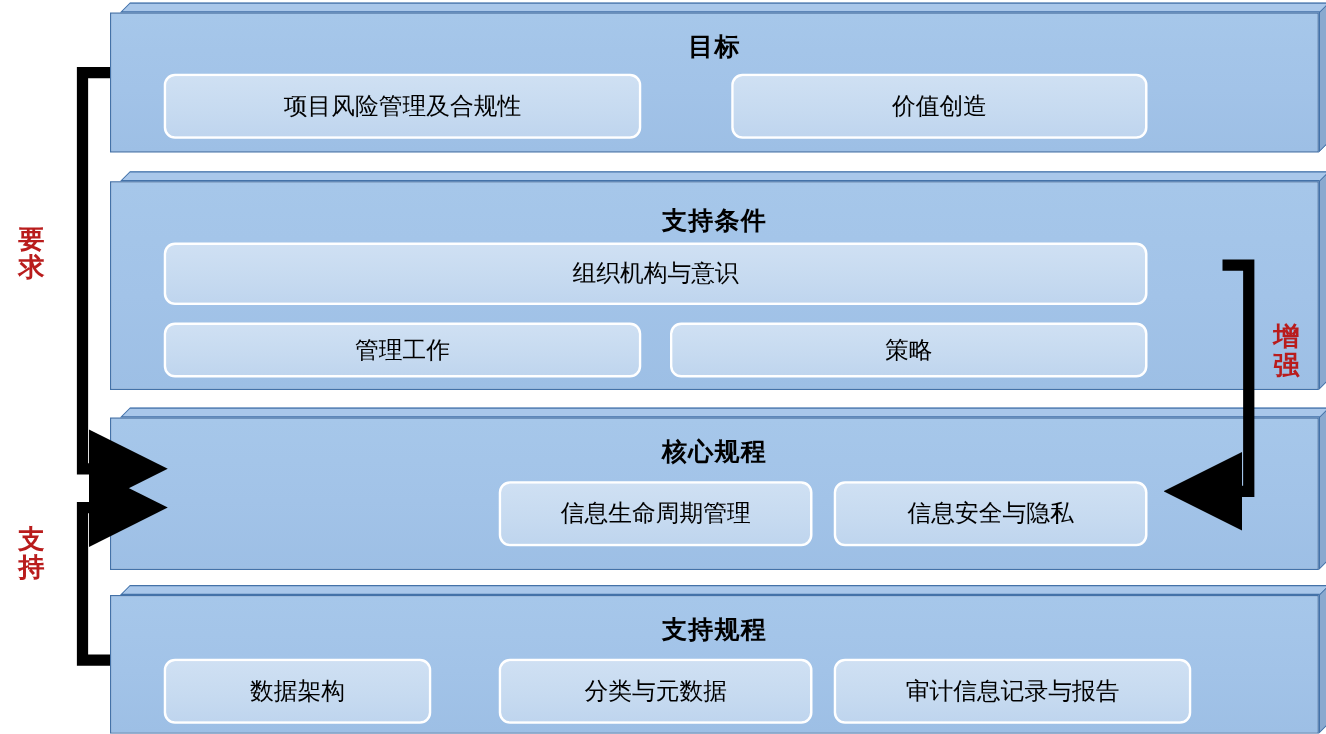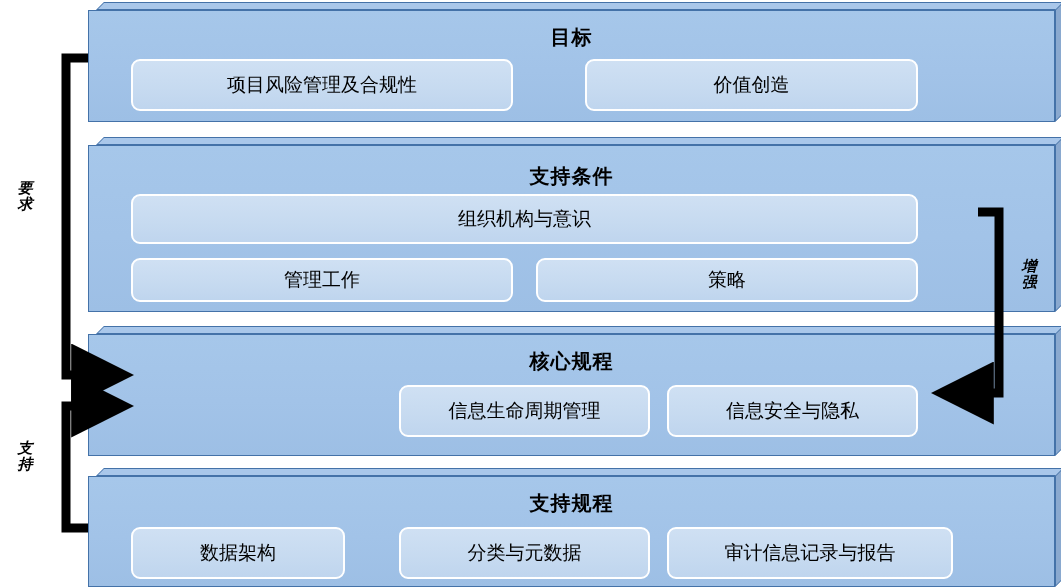--- a/index.html
+++ b/index.html
@@ -82,27 +82,26 @@
     justify-content: center;
     font-size: 19px;
     color: #000000;
     white-space: nowrap;
   }
 
   
   .side-label {
     position: absolute;
     font-weight: bold;
-    font-size: 15px;
-    color: #000000;
+    font-size: 21px;
+    color: #b91c1c;
     width: 26px;
     text-align: center;
     line-height: 1.08;
     word-break: break-all;
-    font-style: italic;
   }
 
   
   #connectors {
     position: absolute;
     left: 0; top: 0;
     width: 1061px;
     height: 587px;
     pointer-events: none;
   }
@@ -172,17 +171,17 @@
       <path d="M88,528 L66,528 L66,406 L82,406" fill="none" stroke="#000000" stroke-width="9" stroke-linecap="butt" stroke-linejoin="miter" marker-end="url(#arrowR)"></path>
     </g>
 
     <g>
       <path d="M978,212 L999,212 L999,393 L983,393" fill="none" stroke="#000000" stroke-width="9" stroke-linecap="butt" stroke-linejoin="miter" marker-end="url(#arrowL)"></path>
     </g>
   </svg>
 
   <div class="side-label" style="left:12px; top:180px;">要求</div>
 
-  <div class="side-label" style="left:12px; top:440px;">支持</div>
+  <div class="side-label" style="left:12px; top:420px;">支持</div>
 
   <div class="side-label" style="left:1016px; top:258px;">增强</div>
 
 </div>
 
 </body></html>

